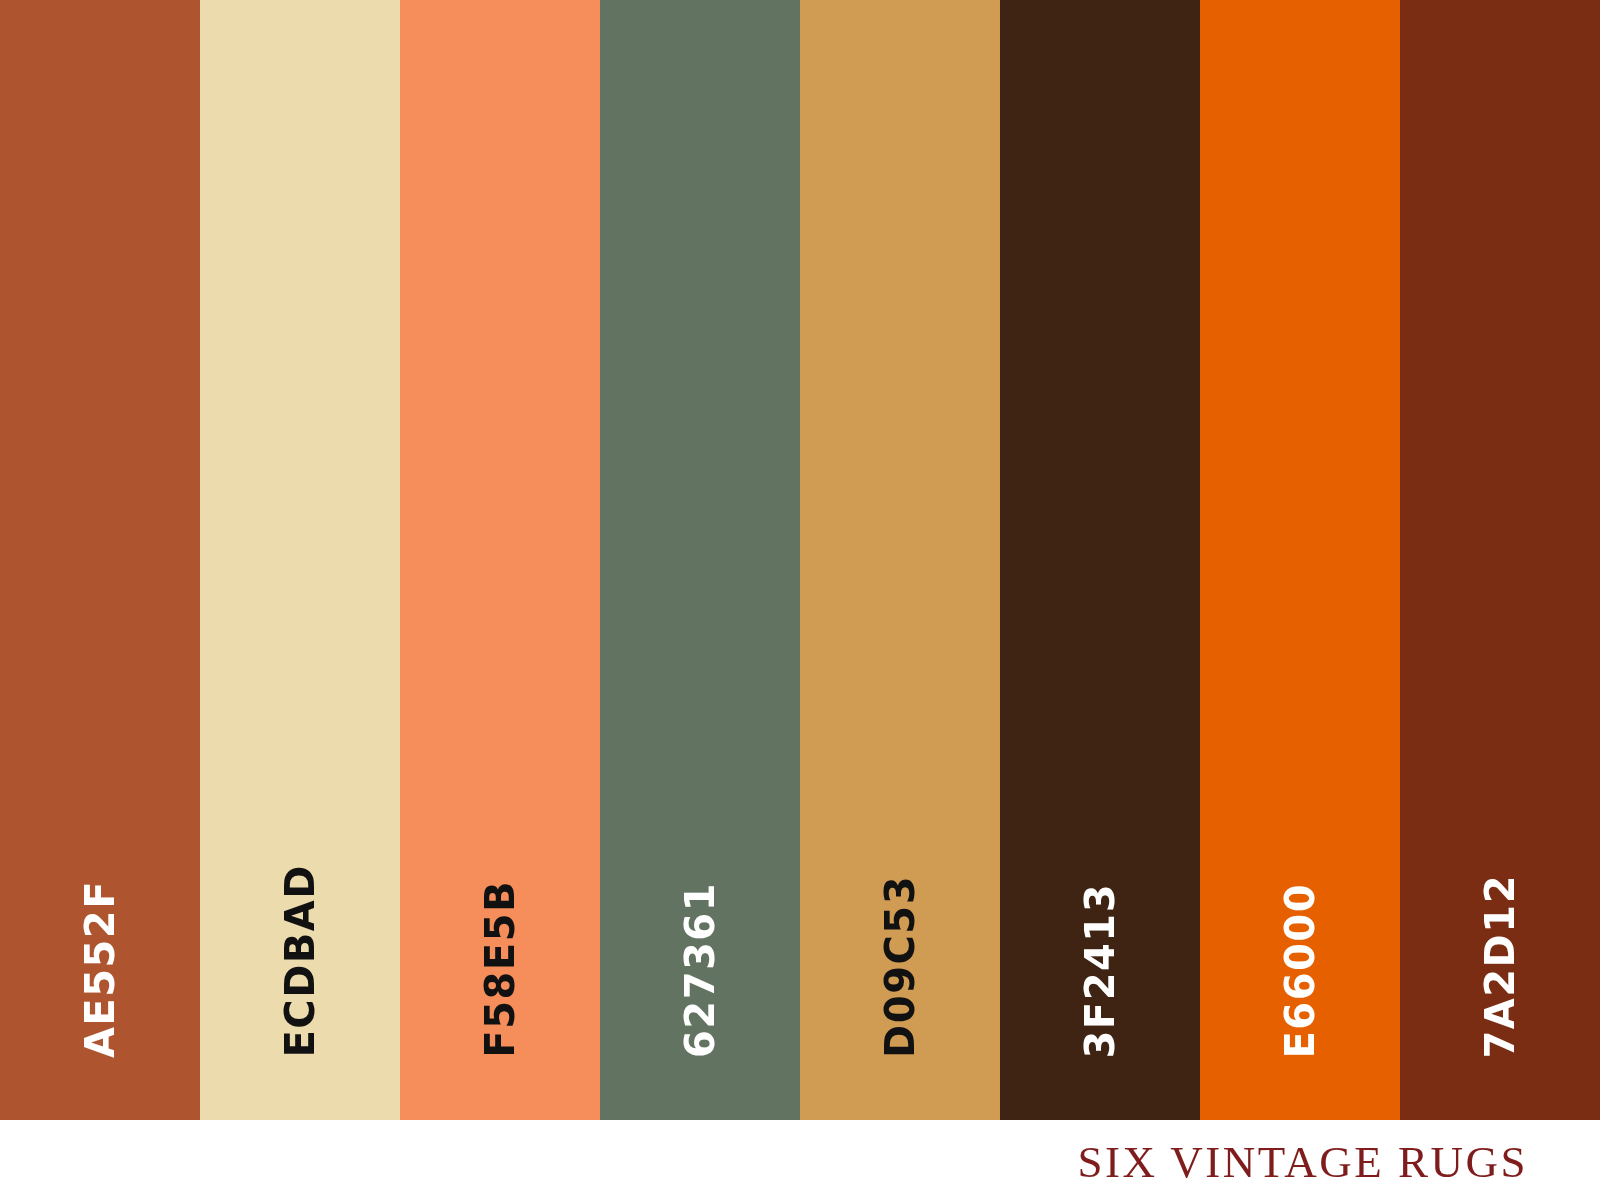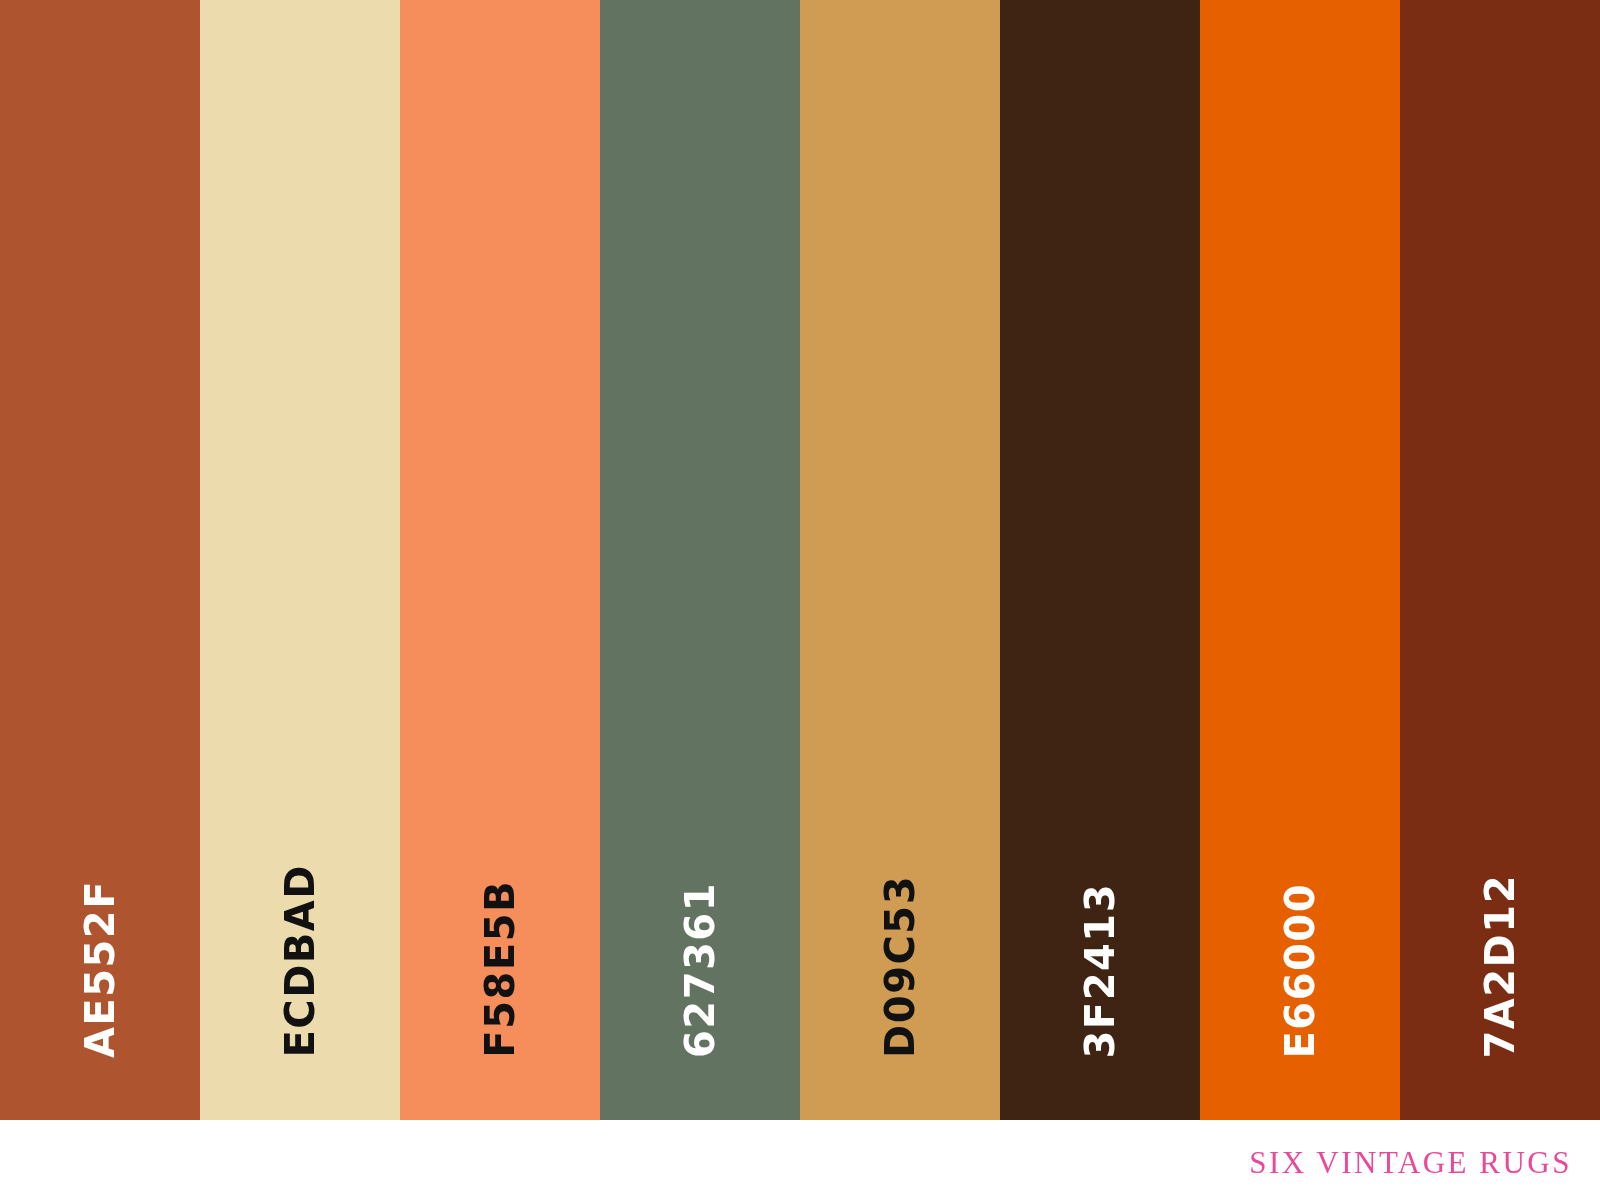--- a/index.html
+++ b/index.html
@@ -60,26 +60,26 @@
     width:1600px;
     height:80px;
     background:#ffffff;
     display:flex;
     align-items:center;
     justify-content:flex-end;
   }
 
   #brand-wordmark {
     font-family:"Liberation Serif", serif;
-    font-size:31px;
+    font-size:45px;
     font-weight:400;
     letter-spacing:2.5px;
     line-height:1;
-    color:#ec4899;
-    margin-right:28px;
+    color:#7f1d1d;
+    margin-right:72px;
     margin-top:4px;
     white-space:nowrap;
     user-select:none;
   }
 </style>
 </head>
 <body>
 
 <div id="palette-page">
 

